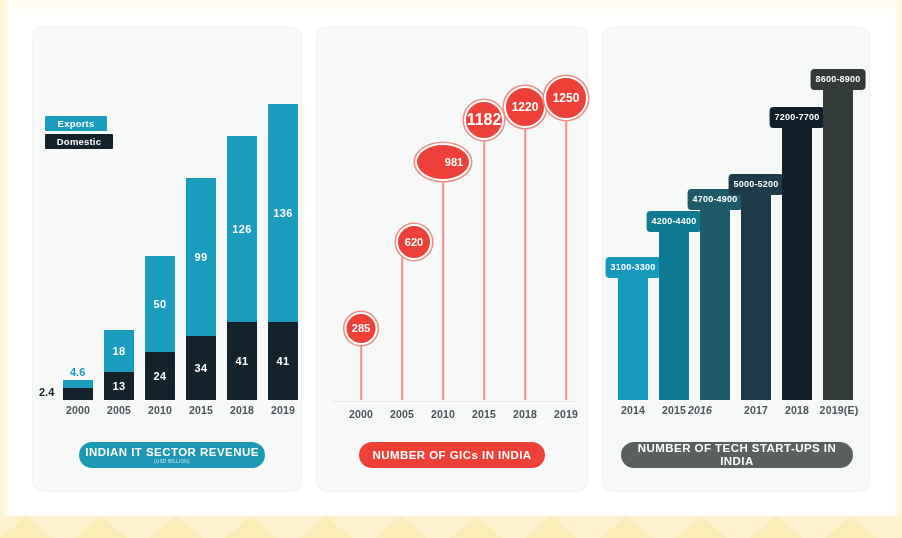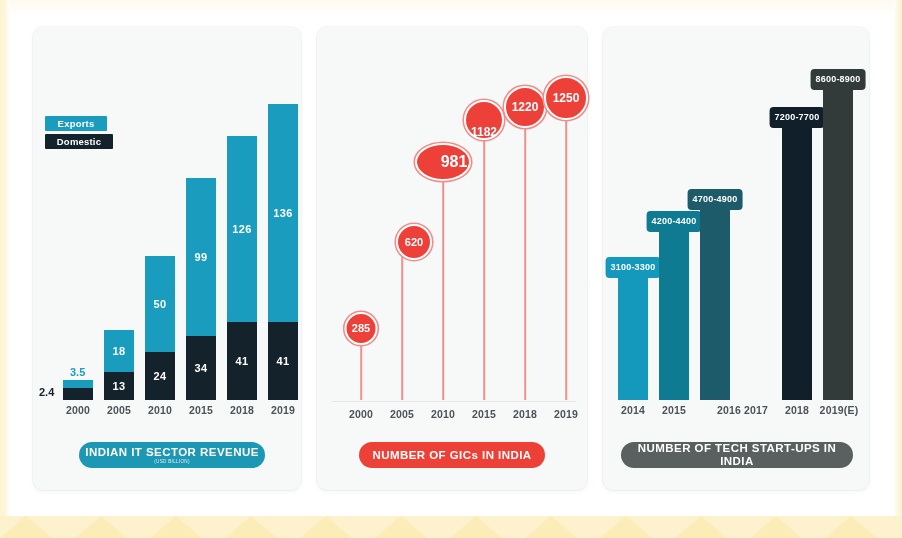--- a/index.html
+++ b/index.html
@@ -261,21 +261,21 @@
     <div class="card" id="card-1"></div>
 
     <div class="legend">
       <span class="legend-chip" id="legend-exports">Exports</span>
       <span class="legend-chip" id="legend-domestic">Domestic</span>
     </div>
 
     <div class="plot" id="plot1">
 
       <div class="bar-col" style="left:18px;">
-        <span class="outside-label outside-top" style="left:7px; bottom:22px;">3.5</span>
+        <span class="outside-label outside-top" style="left:7px; bottom:22px;">4.6</span>
         <span class="outside-label outside-left" style="left:-24px; bottom:2px;">2.4</span>
         <div class="seg seg-exports" style="height:8px;"></div>
         <div class="seg seg-domestic" style="height:12px;"></div>
       </div>
 
       <div class="bar-col" style="left:59px;">
         <div class="seg seg-exports" style="height:42px;">
           <span class="seg-label">18</span>
         </div>
         <div class="seg seg-domestic" style="height:28px;">
@@ -347,28 +347,28 @@
 
       <div class="lolli" style="left:49px; width:42px; height:158px;">
         <div class="lolli-stem" style="height:158px;"></div>
         <div class="lolli-bub" style="bottom:140px; width:36px; height:36px; font-size:11px;margin-left:12px;">
           <span>620</span>
         </div>
       </div>
 
       <div class="lolli" style="left:90px; width:42px; height:238px;">
         <div class="lolli-stem" style="height:238px;"></div>
-        <div class="lolli-bub" style="bottom:219px; width:56px; height:38px; font-size:16px;padding-left:22px;">
+        <div class="lolli-bub" style="bottom:219px; width:56px; height:38px; font-size:11px;padding-left:22px;">
           <span>981</span>
         </div>
       </div>
 
       <div class="lolli" style="left:131px; width:42px; height:280px;">
         <div class="lolli-stem" style="height:280px;"></div>
-        <div class="lolli-bub" style="bottom:260px; width:40px; height:40px; font-size:12px;align-items:flex-end;">
+        <div class="lolli-bub" style="bottom:260px; width:40px; height:40px; font-size:16px;">
           <span>1182</span>
         </div>
       </div>
 
       <div class="lolli" style="left:172px; width:42px; height:292px;">
         <div class="lolli-stem" style="height:292px;"></div>
         <div class="lolli-bub" style="bottom:272px; width:42px; height:42px; font-size:12px;">
           <span>1220</span>
         </div>
       </div>
@@ -408,36 +408,40 @@
       <div class="bar3" style="left:47px; height:168px;">
         <div class="bar3-pill" style="bottom:168px; background:#0f7b93;">4200-4400</div>
         <div class="bar3-fill" style="height:168px; background:#0f7b93;"></div>
       </div>
 
       <div class="bar3" style="left:88px; height:190px;">
         <div class="bar3-pill" style="bottom:190px; background:#1d5b6b;">4700-4900</div>
         <div class="bar3-fill" style="height:190px; background:#1d5b6b;"></div>
       </div>
 
+      <div class="bar3" style="left:129px; height:205px;">
+        <div class="bar3-pill" style="bottom:205px; background:#1c3a47;">5000-5200</div>
+        <div class="bar3-fill" style="height:205px; background:#1c3a47;"></div>
+      </div>
 
       <div class="bar3" style="left:170px; height:272px;">
         <div class="bar3-pill" style="bottom:272px; background:#101f29;">7200-7700</div>
         <div class="bar3-fill" style="height:272px; background:#101f29;"></div>
       </div>
 
       <div class="bar3" style="left:211px; height:310px;">
         <div class="bar3-pill" style="bottom:310px; background:#333a3a;">8600-8900</div>
         <div class="bar3-fill" style="height:310px; background:#333a3a;"></div>
       </div>
     </div>
 
     <div class="axis-row" style="left:612px; top:404px; width:248px;">
       <span class="tick" style="left:-4px; width:50px;">2014</span>
       <span class="tick" style="left:37px; width:50px;">2015</span>
-      <span class="tick" style="left:92px; width:50px;">2016</span>
+      <span class="tick" style="left:63px; width:50px;font-style:italic;">2016</span>
       <span class="tick" style="left:119px;width:50px;">2017</span>
       <span class="tick" style="left:160px;width:50px;">2018</span>
       <span class="tick" style="left:199px;width:56px;">2019(E)</span>
     </div>
 
     <div class="badge" id="badge-3">
       <span class="badge-title">NUMBER OF TECH START-UPS IN INDIA</span>
     </div>
 
   </div>

